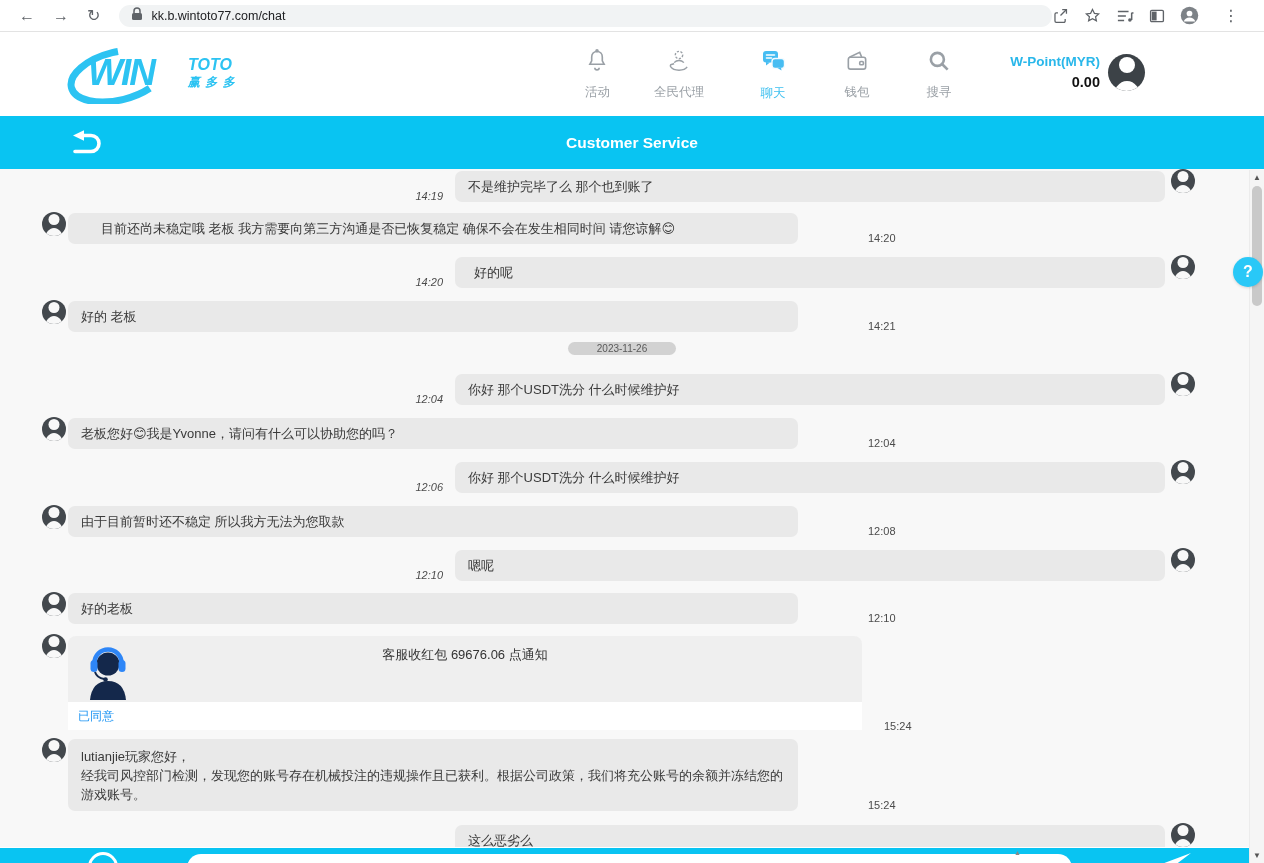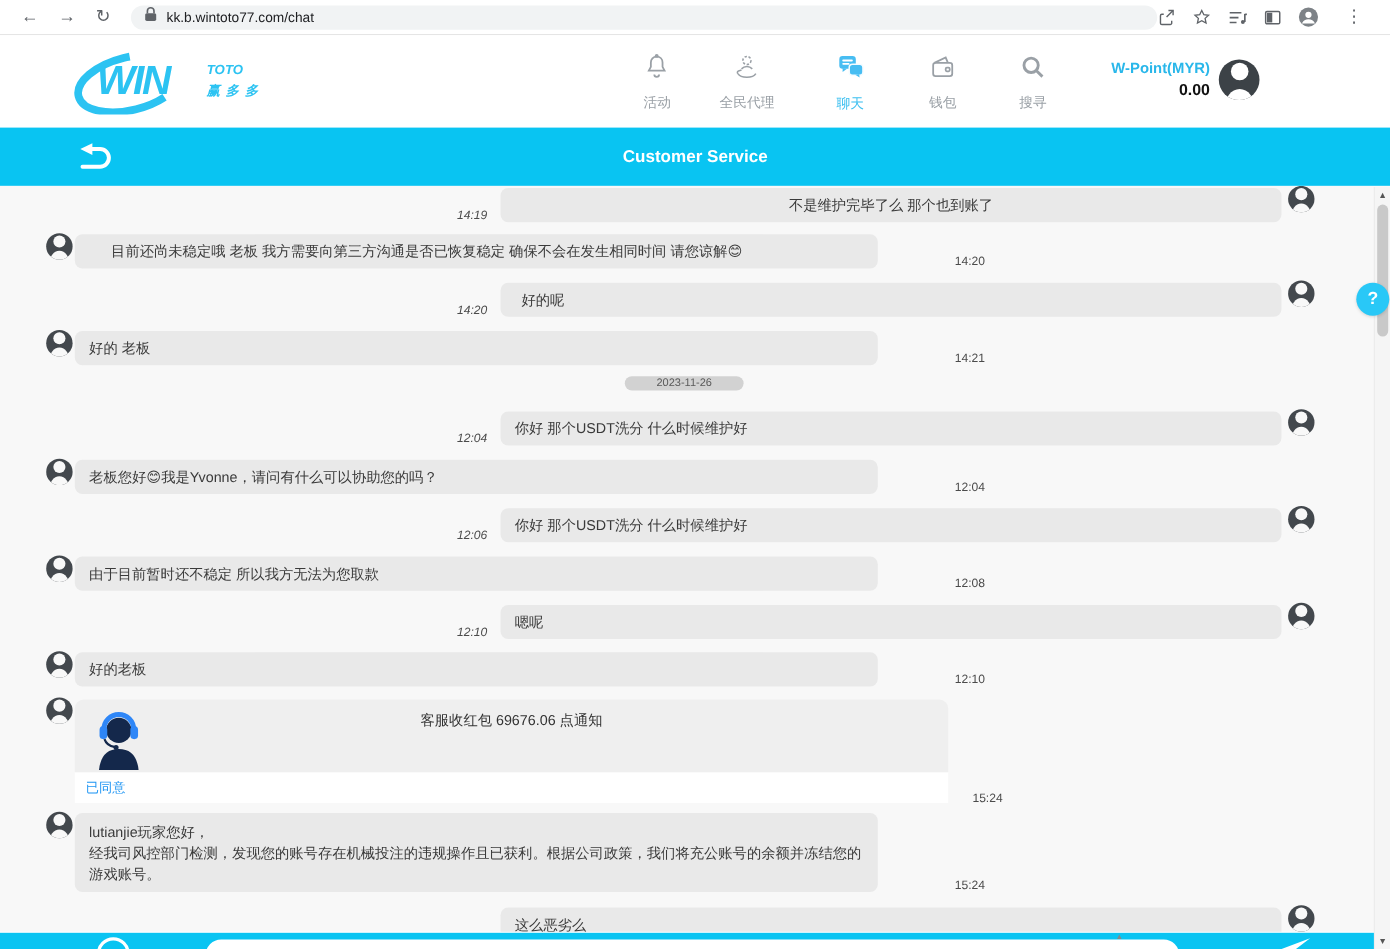--- a/index.html
+++ b/index.html
@@ -16,21 +16,21 @@
     display:flex;align-items:center;padding:0 12px;margin-left:10px;box-sizing:border-box;}
   .url-text{font-size:12.5px;color:#202124;margin-left:8px;}
   .chrome-right{margin-left:auto;display:flex;align-items:center;gap:15px;padding-right:6px;}
   .chrome-right svg{display:block;}
   
   .site-header{height:84px;background:#fff;position:relative;}
   .logo{position:absolute;left:66px;top:12px;width:200px;height:60px;cursor:pointer;}
   .logo-swoosh{position:absolute;left:0;top:2px;}
   .logo-win{position:absolute;left:22px;top:8px;font-size:37px;font-weight:900;font-style:italic;
     color:#2cc3f2;letter-spacing:-2px;}
-  .logo-toto{position:absolute;left:122px;top:12px;font-size:12px;font-weight:900;font-style:italic;color:#2cc3f2;}
+  .logo-toto{position:absolute;left:122px;top:12px;font-size:16px;font-weight:900;font-style:italic;color:#2cc3f2;}
   .logo-cn{position:absolute;left:122px;top:30px;font-size:12px;font-weight:700;font-style:italic;color:#2cc3f2;letter-spacing:1px;}
   .nav-item{position:absolute;top:16px;display:flex;flex-direction:column;align-items:center;gap:6px;cursor:pointer;}
   .nav-label{font-size:12.5px;color:#9aa0a6;white-space:nowrap;}
   .nav-item.active .nav-label{color:#3fc0f0;}
   .wpoint{position:absolute;right:164px;top:22px;text-align:right;}
   .wpoint-label{font-size:13.5px;font-weight:700;color:#29b7ea;}
   .wpoint-value{font-size:14.5px;font-weight:700;color:#111;margin-top:5px;}
   
   .avatar{border-radius:50%;background:#43484d;overflow:hidden;position:absolute;width:24px;height:24px;}
   .avatar::before{content:"";position:absolute;left:50%;transform:translateX(-50%);top:2px;
@@ -208,21 +208,21 @@
         <path d="M16 6.5h9a8 8 0 0 1 0 16H9" fill="none" stroke="#fff" stroke-width="3.6" stroke-linecap="round" stroke-linejoin="round"></path>
         <path d="M18 1.2 L7 6.5l11 5.3z" fill="#fff"></path>
       </svg>
   </span>
   <span class="banner-title">Customer Service</span>
 </div>
 
 <div class="chat">
 
   <span class="time tr" style="top:21px;">14:19</span>
-  <div class="bubble right" style="top:2px;text-align:center;"><span>不是维护完毕了么 那个也到账了</span></div>
+  <div class="bubble right" style="top:2px;"><span>不是维护完毕了么 那个也到账了</span></div>
   <span class="avatar" style="left:1171px;top:0px;"></span>
 
   <span class="avatar" style="left:42px;top:43px;"></span>
   <div class="bubble left" style="top:44px;padding-left:33px;"><span>目前还尚未稳定哦 老板 我方需要向第三方沟通是否已恢复稳定 确保不会在发生相同时间 请您谅解😊</span></div>
   <span class="time" style="left:868px;top:63px;">14:20</span>
 
   <span class="time tr" style="top:107px;">14:20</span>
   <div class="bubble right" style="top:88px;padding-left:19px;"><span>好的呢</span></div>
   <span class="avatar" style="left:1171px;top:86px;"></span>
 

